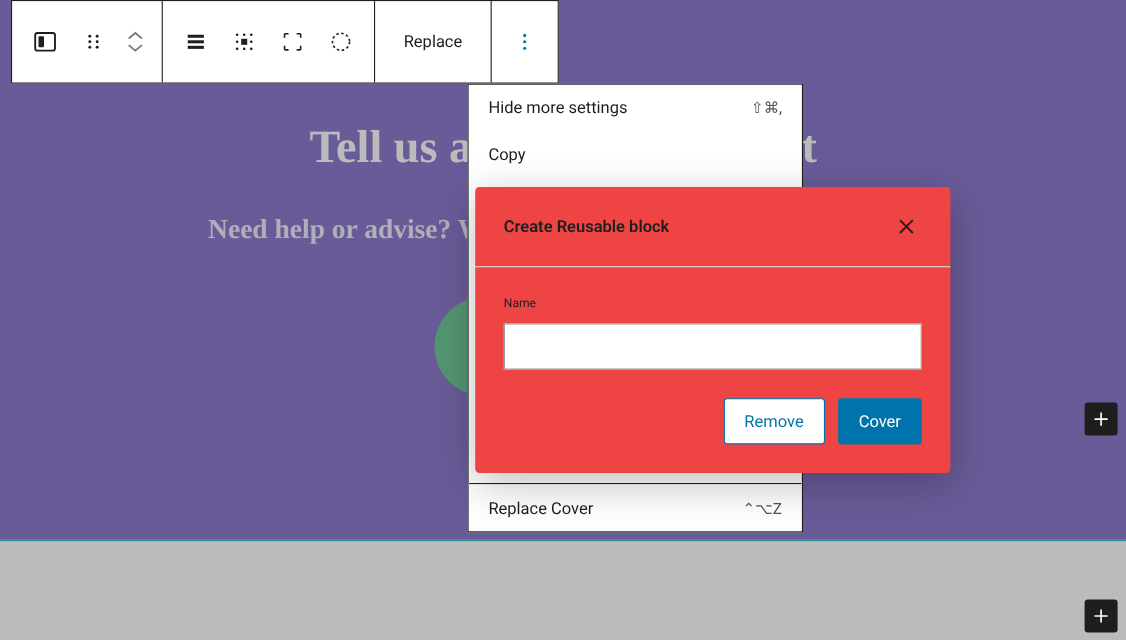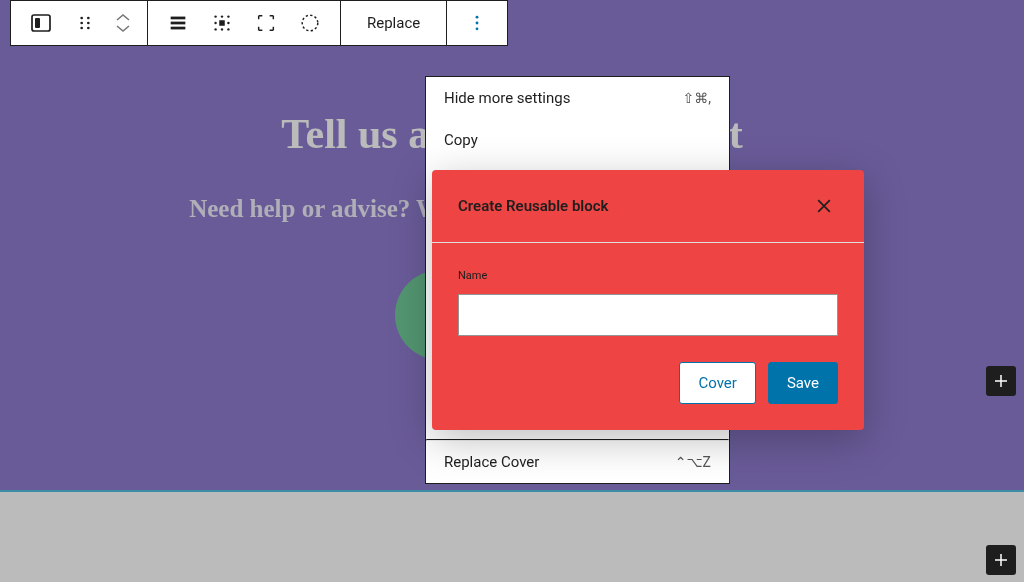--- a/index.html
+++ b/index.html
@@ -15,21 +15,21 @@
       position: absolute;
       inset: 0;
       background: rgba(120,120,120,0.5);
       z-index: 1;
       pointer-events: none;
     }
     .toolbar {
       position: absolute;
       top: 0;
       left: 10px;
-      height: 46px;
+      height: 76px;
       display: flex;
       align-items: stretch;
       background: #fff;
       border: 1px solid #1e1e1e;
       z-index: 2;
     }
     .tb-group {
       display: flex;
       align-items: center;
       border-right: 1px solid #1e1e1e;
@@ -322,22 +322,22 @@
       <svg width="20" height="20" viewBox="0 0 24 24">
           <path d="M5 5 L19 19 M19 5 L5 19" stroke="#1e1e1e" stroke-width="2"></path>
         </svg>
     </div>
   </div>
   <div class="modal-body">
     <label class="modal-label">Name</label>
     <input class="modal-input" type="text" value="" style="">
   </div>
   <div class="modal-footer">
-    <div class="btn btn-secondary">Cover</div>
-    <div class="btn btn-primary">Save</div>
+    <div class="btn btn-secondary">Remove</div>
+    <div class="btn btn-primary">Cover</div>
   </div>
 </div>
 
 <div class="add-block pos1">
   <svg width="18" height="18" viewBox="0 0 24 24">
       <path d="M12 4v16M4 12h16" stroke="#fff" stroke-width="2"></path>
     </svg>
 </div>
 <div class="add-block pos2">
   <svg width="18" height="18" viewBox="0 0 24 24">

